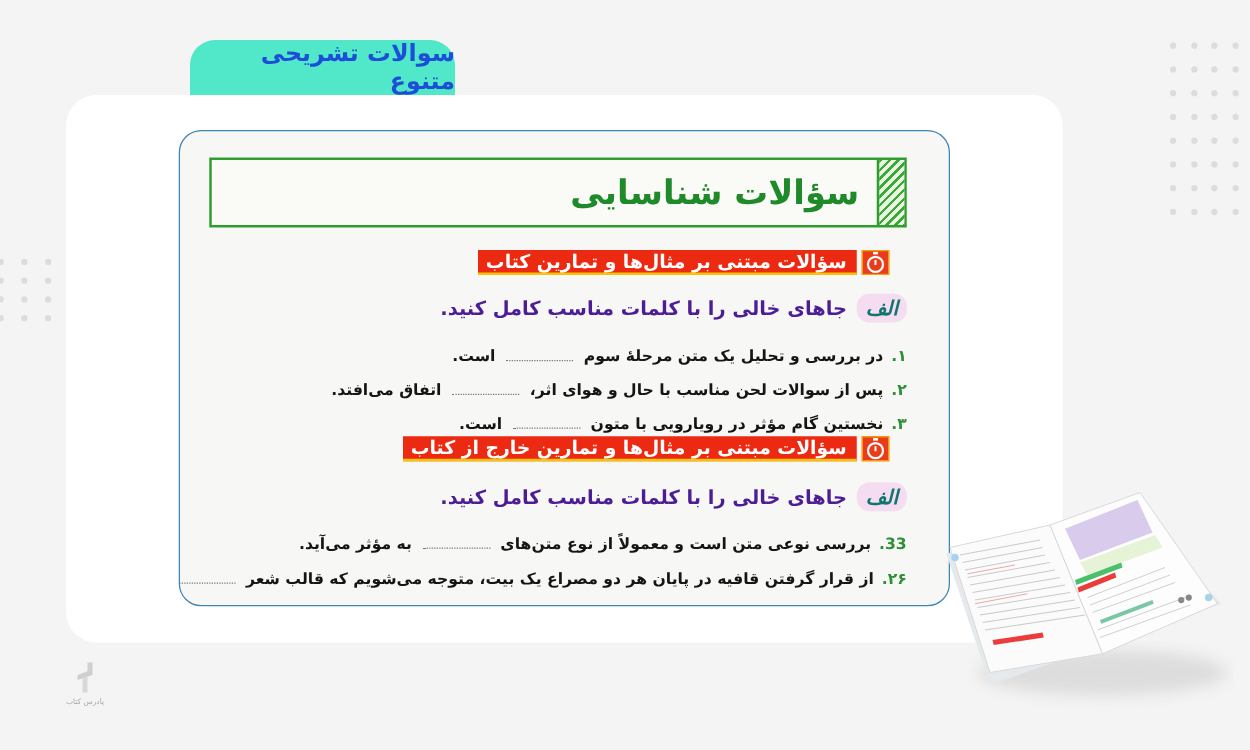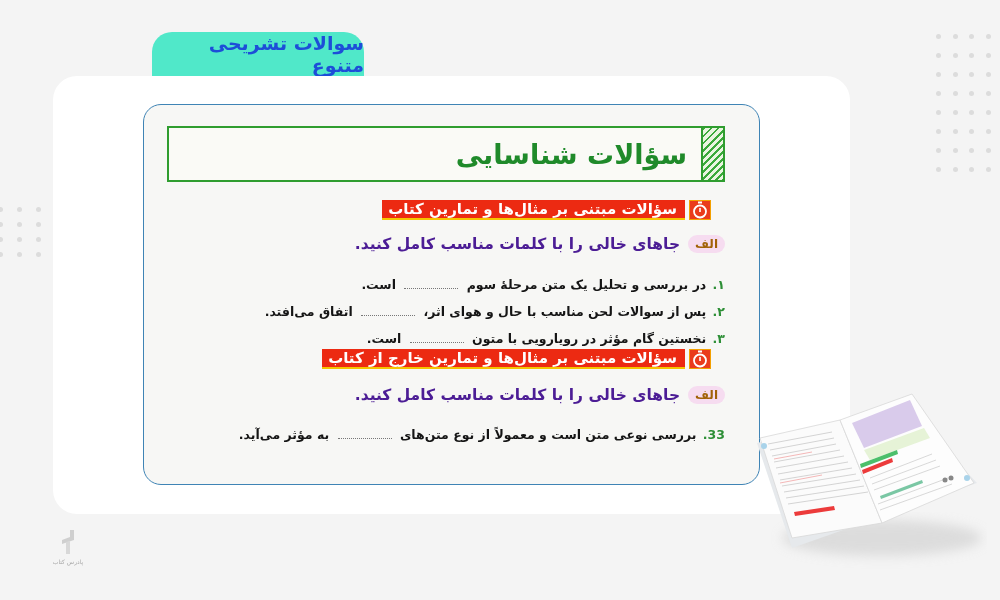--- a/index.html
+++ b/index.html
@@ -107,25 +107,26 @@
       background: repeating-linear-gradient(135deg, #f6c400 0 2px, #ec2a12 2px 4px);
     }
     .sub-head {
       position: absolute;
       right: 34px;
       display: flex; align-items: center; gap: 8px;
       white-space: nowrap;
     }
     .sub-head .alef {
       background: #f6dcf0;
-      color: #a16207;
-      font-weight: bold;
-      font-size: 12px;
+      color: #0f766e;
+      font-weight: bold;
+      font-size: 16px;
       padding: 2px 7px;
       border-radius: 10px;
+      font-style: italic;
     }
     .sub-head .text {
       color: #4c1d95;
       font-weight: bold;
       font-size: 15.5px;
     }
     .q {
       position: absolute;
       right: 34px;
       font-size: 12.5px;
@@ -275,20 +276,26 @@
   <div class="sub-head" style="top:281px;">
     <span class="alef">الف</span>
     <span class="text">جاهای خالی را با کلمات مناسب کامل کنید.</span>
   </div>
 
   <div class="q" style="top:310px;">
     <span class="num">33.</span>
     <span>بررسی نوعی متن است و معمولاً از نوع متن‌های</span>
     <span class="blank"></span>
     <span>به مؤثر می‌آید.</span>
+  </div>
+  <div class="q" style="top:338px;">
+    <span class="num">۲۶.</span>
+    <span>از قرار گرفتن قافیه در پایان هر دو مصراع یک بیت، متوجه می‌شویم که قالب شعر</span>
+    <span class="blank"></span>
+    
   </div>
 </div>
 
 <div class="book">
   <svg width="235" height="190" viewBox="0 0 235 190">
     <defs>
       <filter id="sh" x="-20%" y="-20%" width="140%" height="160%">
         <feGaussianBlur stdDeviation="6"></feGaussianBlur>
       </filter>
     </defs>

